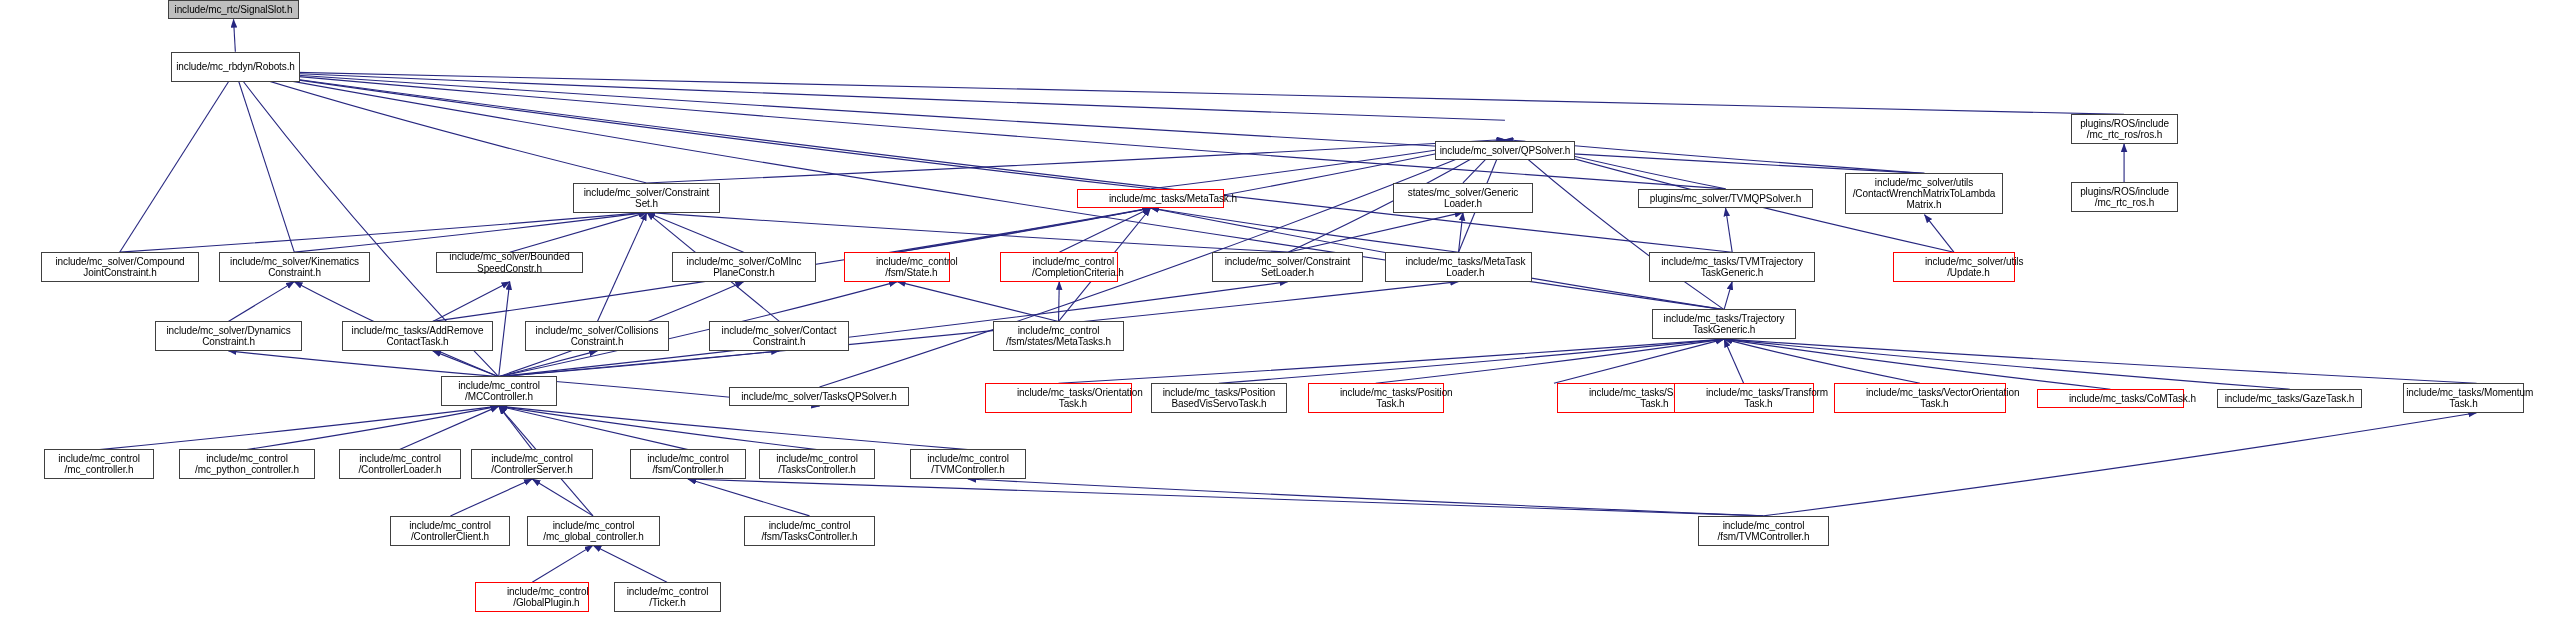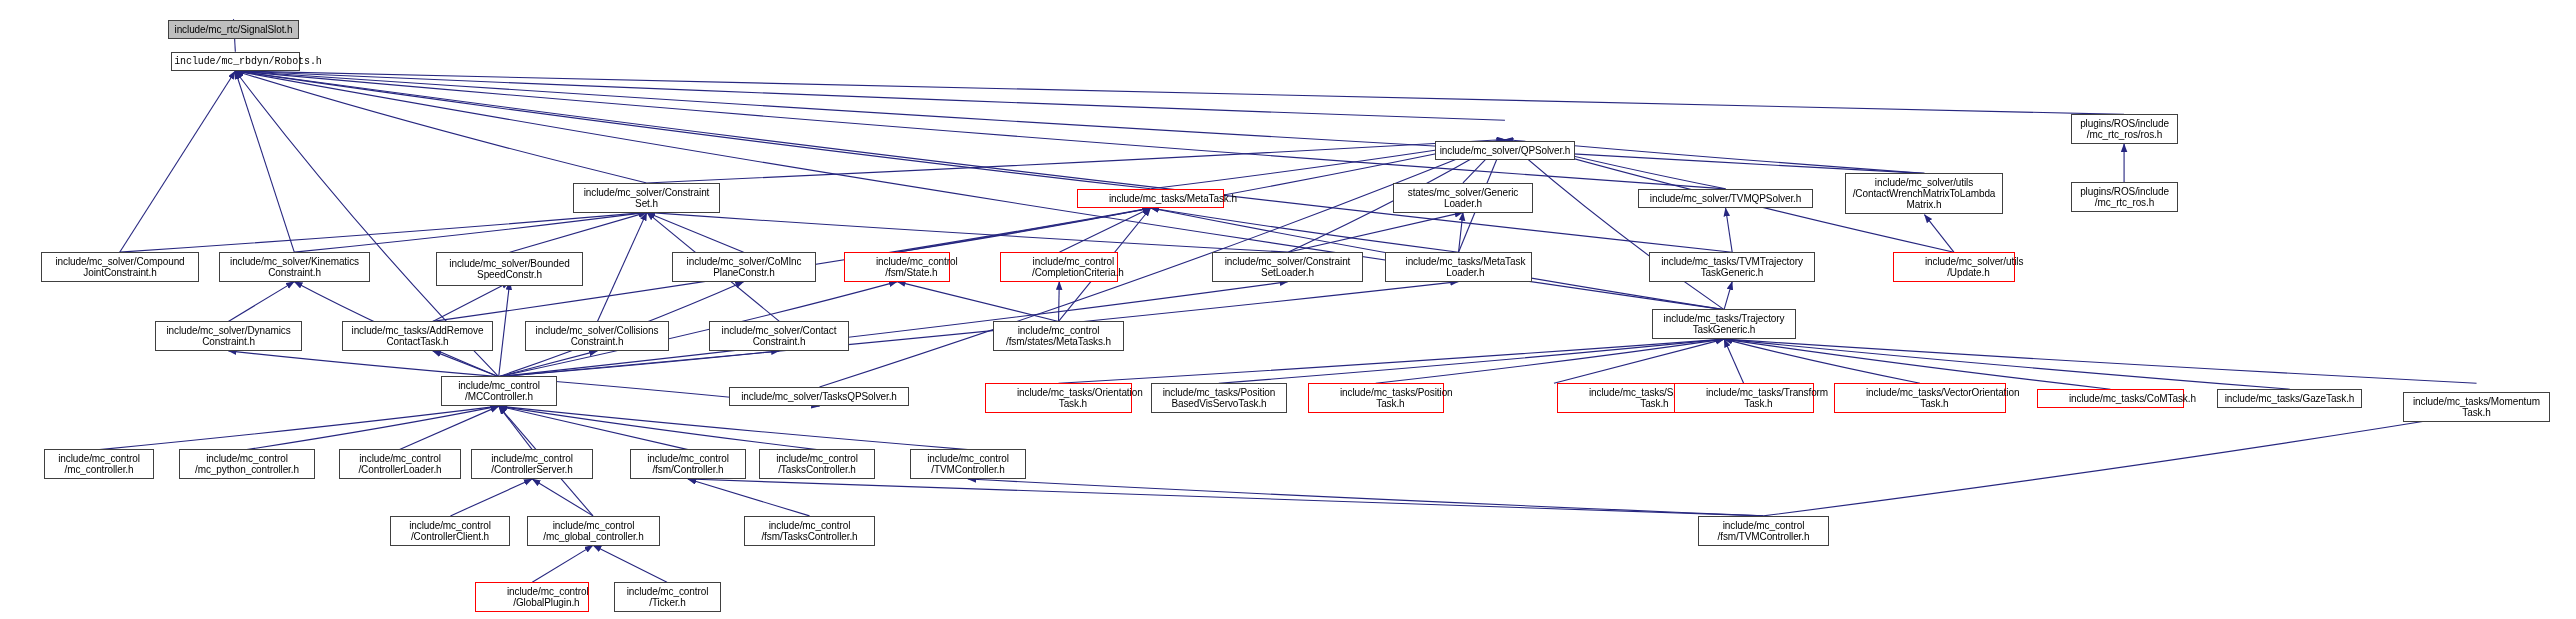--- a/index.html
+++ b/index.html
@@ -39,21 +39,20 @@
     color: #000000;
     background: #ffffff;
     border: 0.7px solid #404040;
     padding: 0.7px 2.2px;
     white-space: pre-line;
     z-index: 5;
   }
   .gnode.root {
     background: #bfbfbf;
     border: 0.7px solid #404040;
-    margin-top: 20px;
   }
   .gnode.red {
     border: 0.7px solid #ff0000;
     padding-left: 31px;
   }
   .gnode-label {
     display: block;
     width: 100%;
     white-space: pre-line;
   }
@@ -148,40 +147,40 @@
         <path d="M2394,700 Q1576.4,675 934,650" fill="none" stroke="#26267f" stroke-width="1.5" marker-end="url(#arrow)"></path>
         <path d="M722.5,790 Q763.75,765 805,740" fill="none" stroke="#26267f" stroke-width="1.5" marker-end="url(#arrow)"></path>
         <path d="M905.5,790 Q855.25,765 805,740" fill="none" stroke="#26267f" stroke-width="1.5" marker-end="url(#arrow)"></path>
         <path d="M2394,700 Q1789.2,675 1314,650" fill="none" stroke="#26267f" stroke-width="1.5" marker-end="url(#arrow)"></path>
         <path d="M2394,700 Q2936.08,630 3362,560" fill="none" stroke="#26267f" stroke-width="1.5" marker-end="url(#arrow)"></path>
         <path d="M677,511 Q920.88,531 1112.5,551" fill="none" stroke="#26267f" stroke-width="1.5" marker-end="url(#arrow)"></path>
       </g>
   </svg>
   <div id="node-layer">
       <div class="gnode root" style="left: 168px; top: 0px; width: 131px; height: 19px;"><span class="gnode-label">include/mc_rtc/SignalSlot.h</span></div>
-      <div class="gnode" style="left: 171px; top: 52px; width: 129px; height: 19px; font-family: Liberation Mono, monospace;"><span class="gnode-label">include/mc_rbdyn/Robots.h</span></div>
+      <div class="gnode" style="left: 171px; top: 52px; width: 129px; height: 30px;"><span class="gnode-label">include/mc_rbdyn/Robots.h</span></div>
       <div class="gnode" style="left: 1435px; top: 120px; width: 140px; height: 19px; margin-top: 21px;"><span class="gnode-label">include/mc_solver/QPSolver.h</span></div>
       <div class="gnode" style="left: 2071px; top: 114px; width: 107px; height: 29.5px;"><span class="gnode-label">plugins/ROS/include
 /mc_rtc_ros/ros.h</span></div>
       <div class="gnode" style="left: 2071px; top: 182px; width: 107px; height: 29.5px;"><span class="gnode-label">plugins/ROS/include
 /mc_rtc_ros.h</span></div>
       <div class="gnode" style="left: 573px; top: 183px; width: 147px; height: 29.5px;"><span class="gnode-label">include/mc_solver/Constraint
 Set.h</span></div>
       <div class="gnode red" style="left: 1077px; top: 189px; width: 147px; height: 19px;"><span class="gnode-label">include/mc_tasks/MetaTask.h</span></div>
       <div class="gnode" style="left: 1393px; top: 183px; width: 140px; height: 29.5px;"><span class="gnode-label">states/mc_solver/Generic
 Loader.h</span></div>
-      <div class="gnode" style="left: 1638px; top: 189px; width: 175px; height: 19px;"><span class="gnode-label">include/mc_solver/TVMQPSolver.h</span></div>
+      <div class="gnode" style="left: 1638px; top: 189px; width: 175px; height: 19px;"><span class="gnode-label">plugins/mc_solver/TVMQPSolver.h</span></div>
       <div class="gnode" style="left: 1845px; top: 173px; width: 158px; height: 41px;"><span class="gnode-label">include/mc_solver/utils
 /ContactWrenchMatrixToLambda
 Matrix.h</span></div>
       <div class="gnode" style="left: 41px; top: 252px; width: 158px; height: 29.5px;"><span class="gnode-label">include/mc_solver/Compound
 JointConstraint.h</span></div>
       <div class="gnode" style="left: 219px; top: 252px; width: 151px; height: 29.5px;"><span class="gnode-label">include/mc_solver/Kinematics
 Constraint.h</span></div>
-      <div class="gnode" style="left: 436px; top: 252px; width: 147px; height: 34px;"><span class="gnode-label">include/mc_solver/Bounded
+      <div class="gnode" style="left: 436px; top: 252px; width: 147px; height: 21px;"><span class="gnode-label">include/mc_solver/Bounded
 SpeedConstr.h</span></div>
       <div class="gnode" style="left: 672px; top: 252px; width: 144px; height: 29.5px;"><span class="gnode-label">include/mc_solver/CoMInc
 PlaneConstr.h</span></div>
       <div class="gnode red" style="left: 844px; top: 252px; width: 106px; height: 29.5px;"><span class="gnode-label">include/mc_control
 /fsm/State.h</span></div>
       <div class="gnode red" style="left: 1000px; top: 252px; width: 118px; height: 29.5px;"><span class="gnode-label">include/mc_control
 /CompletionCriteria.h</span></div>
       <div class="gnode" style="left: 1212px; top: 252px; width: 151px; height: 29.5px;"><span class="gnode-label">include/mc_solver/Constraint
 SetLoader.h</span></div>
       <div class="gnode" style="left: 1385px; top: 252px; width: 147px; height: 29.5px; padding-left: 16px;"><span class="gnode-label">include/mc_tasks/MetaTask
@@ -212,21 +211,21 @@
       <div class="gnode red" style="left: 1308px; top: 383px; width: 136px; height: 29.5px;"><span class="gnode-label">include/mc_tasks/Position
 Task.h</span></div>
       <div class="gnode red" style="left: 1557px; top: 383px; width: 166px; height: 29.5px;"><span class="gnode-label">include/mc_tasks/SplineTrajectory
 Task.h</span></div>
       <div class="gnode red" style="left: 1674px; top: 383px; width: 140px; height: 29.5px;"><span class="gnode-label">include/mc_tasks/Transform
 Task.h</span></div>
       <div class="gnode red" style="left: 1834px; top: 383px; width: 172px; height: 29.5px;"><span class="gnode-label">include/mc_tasks/VectorOrientation
 Task.h</span></div>
       <div class="gnode red" style="left: 2037px; top: 389px; width: 147px; height: 19px;"><span class="gnode-label">include/mc_tasks/CoMTask.h</span></div>
       <div class="gnode" style="left: 2217px; top: 389px; width: 145px; height: 19px;"><span class="gnode-label">include/mc_tasks/GazeTask.h</span></div>
-      <div class="gnode" style="left: 2403px; top: 392px; width: 147px; height: 29.5px; justify-content: flex-end;"><span class="gnode-label">include/mc_tasks/Momentum
+      <div class="gnode" style="left: 2403px; top: 383px; width: 121px; height: 29.5px; justify-content: flex-end;"><span class="gnode-label">include/mc_tasks/Momentum
 Task.h</span></div>
       <div class="gnode" style="left: 44px; top: 449px; width: 110px; height: 29.5px;"><span class="gnode-label">include/mc_control
 /mc_controller.h</span></div>
       <div class="gnode" style="left: 179px; top: 449px; width: 136px; height: 29.5px;"><span class="gnode-label">include/mc_control
 /mc_python_controller.h</span></div>
       <div class="gnode" style="left: 339px; top: 449px; width: 122px; height: 29.5px;"><span class="gnode-label">include/mc_control
 /ControllerLoader.h</span></div>
       <div class="gnode" style="left: 471px; top: 449px; width: 122px; height: 29.5px;"><span class="gnode-label">include/mc_control
 /ControllerServer.h</span></div>
       <div class="gnode" style="left: 630px; top: 449px; width: 116px; height: 29.5px;"><span class="gnode-label">include/mc_control

